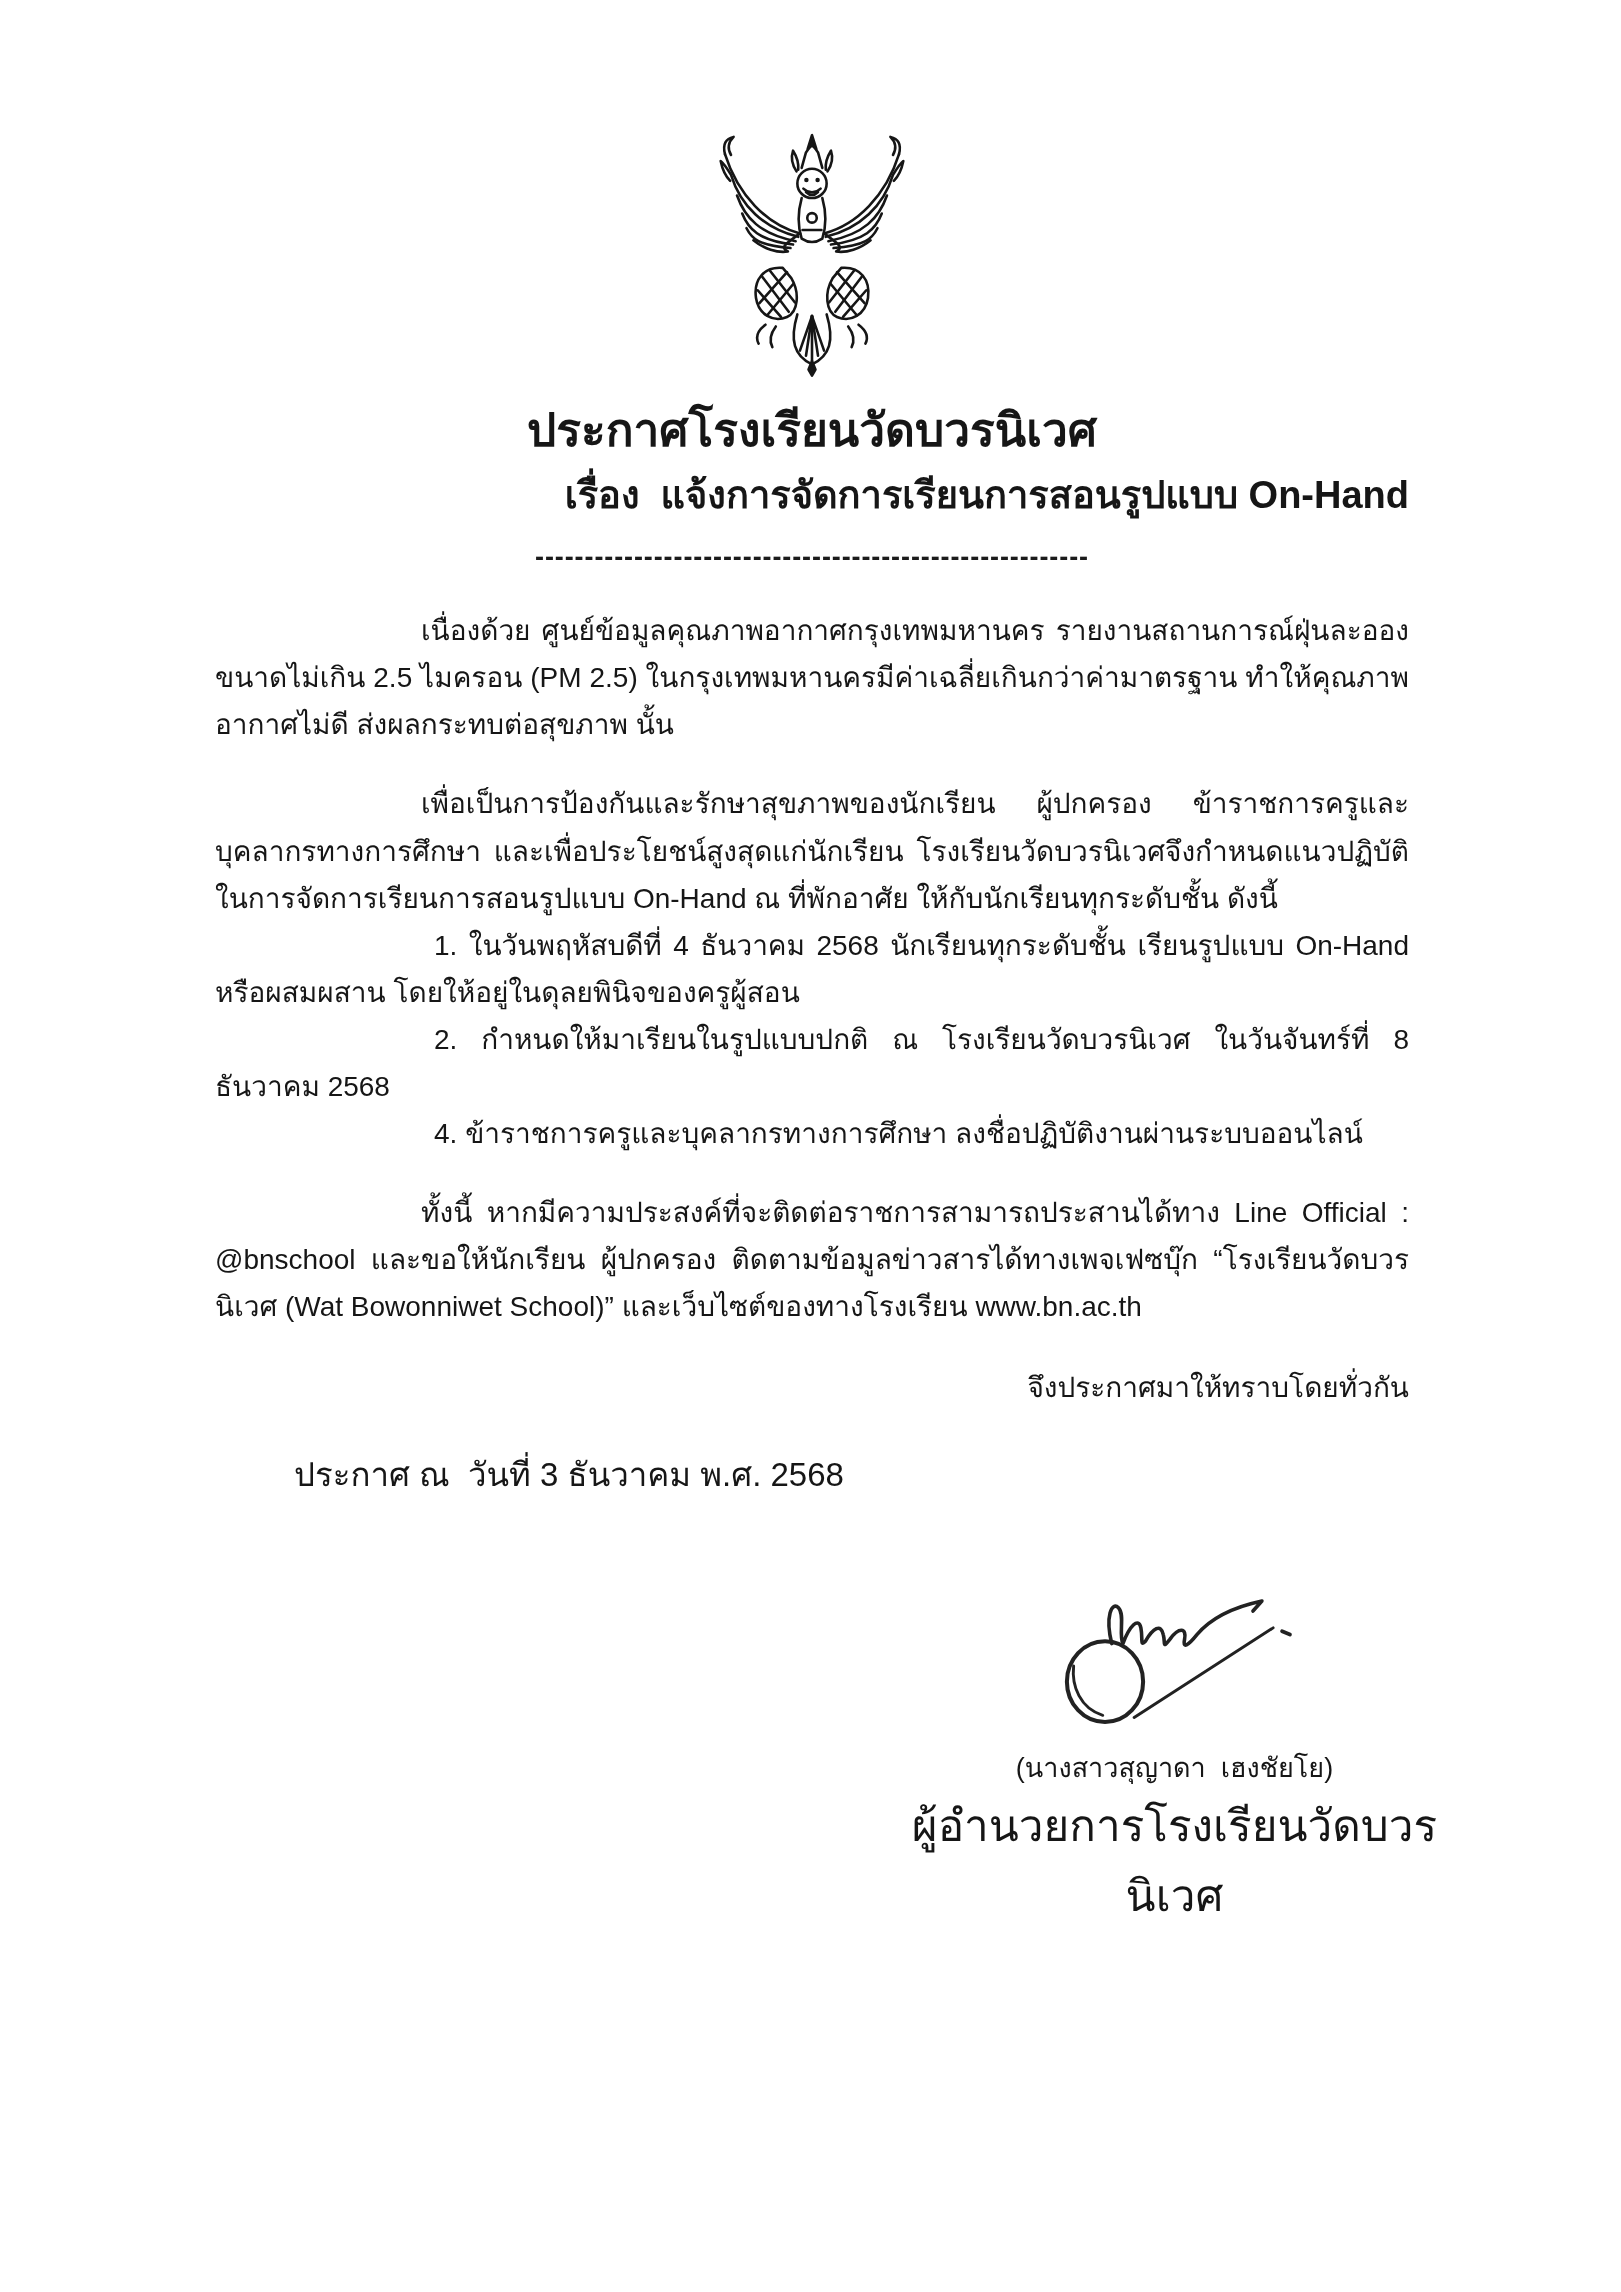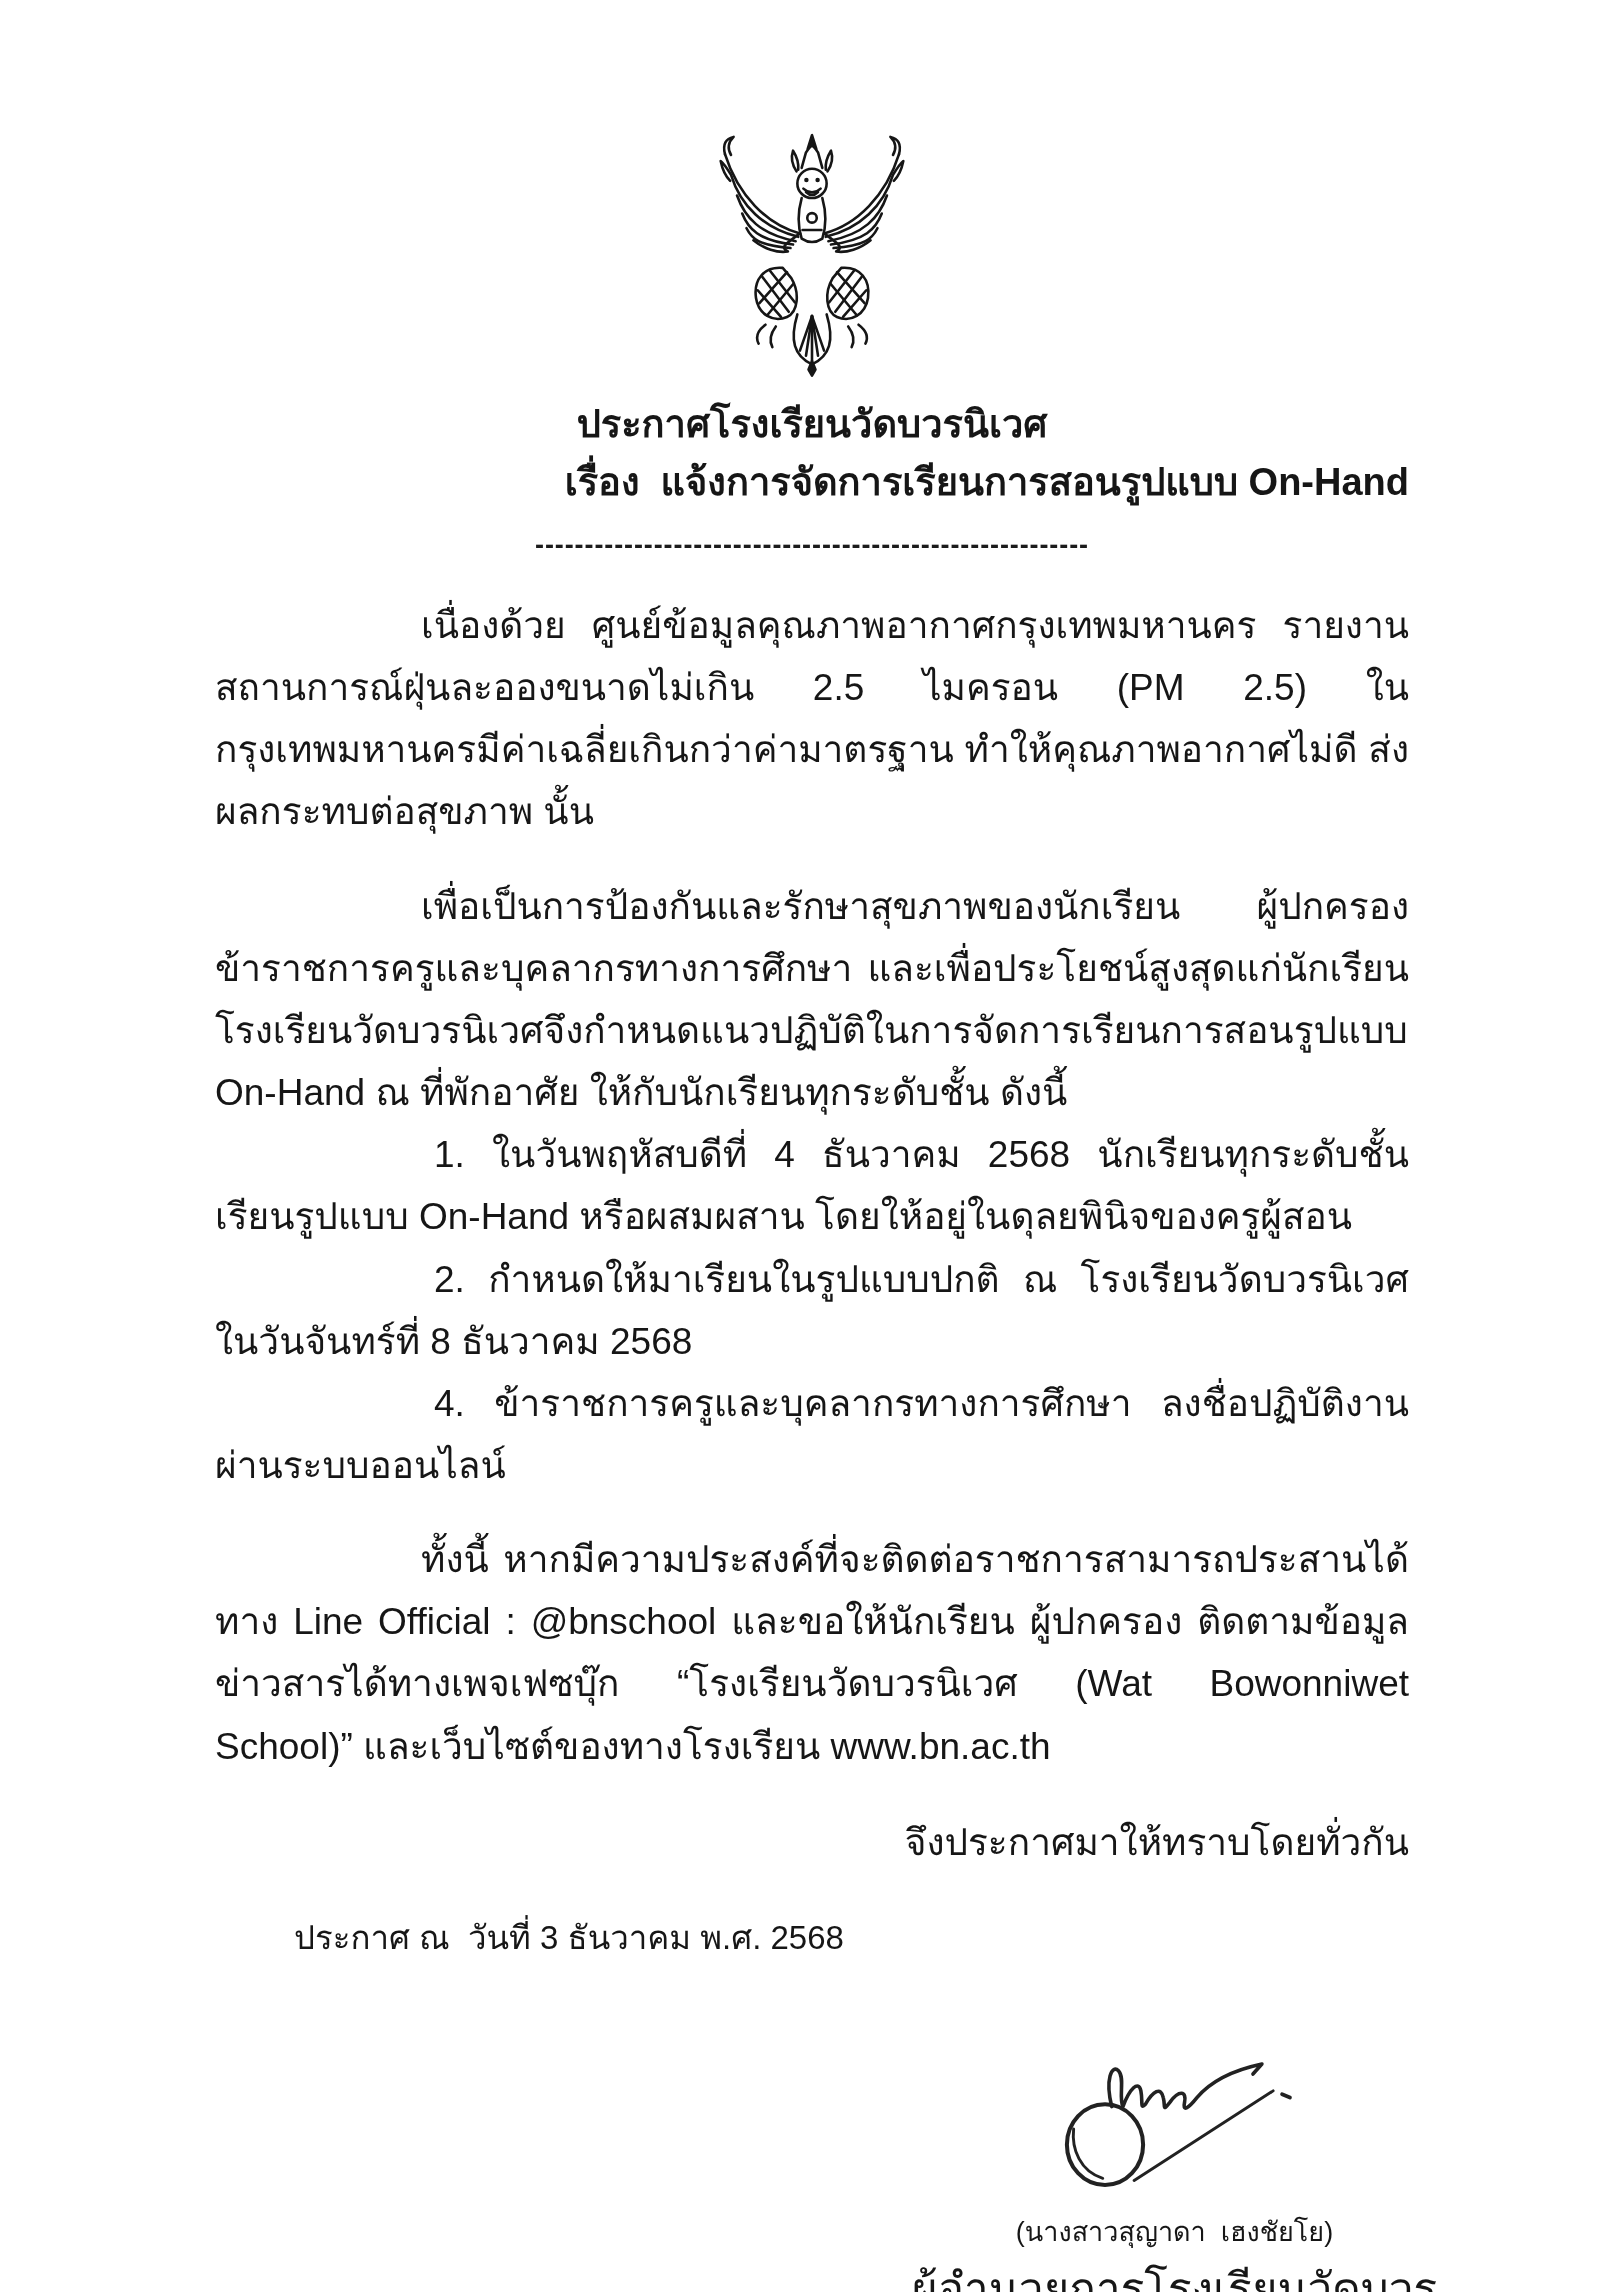--- a/index.html
+++ b/index.html
@@ -22,42 +22,42 @@
   }
   .emblem-wrap {
     margin-top: 127px;
     display: flex;
     justify-content: center;
   }
   .emblem-wrap svg { display: block; }
   .doc-title {
     margin-top: 12.5px;
     text-align: center;
-    font-size: 38px;
+    font-size: 46px;
     font-weight: bold;
     line-height: 1.55;
   }
   .doc-subject {
     text-align: right;
     font-size: 38px;
     font-weight: bold;
     line-height: 1.55;
     white-space: pre-wrap;
   }
   .divider {
     text-align: center;
     font-size: 27px;
     font-weight: bold;
     letter-spacing: 0.9px;
     line-height: 1.0;
     margin-top: 19.7px;
     color: #1b1b1b;
   }
   .body-text {
-    font-size: 37px;
+    font-size: 28px;
     line-height: 1.68;
     text-align: justify;
   }
   .para {
     text-indent: 206px;
     margin-top: 32px;
   }
   .para.first { margin-top: 36px; }
   .list-item {
     text-indent: 219px;

